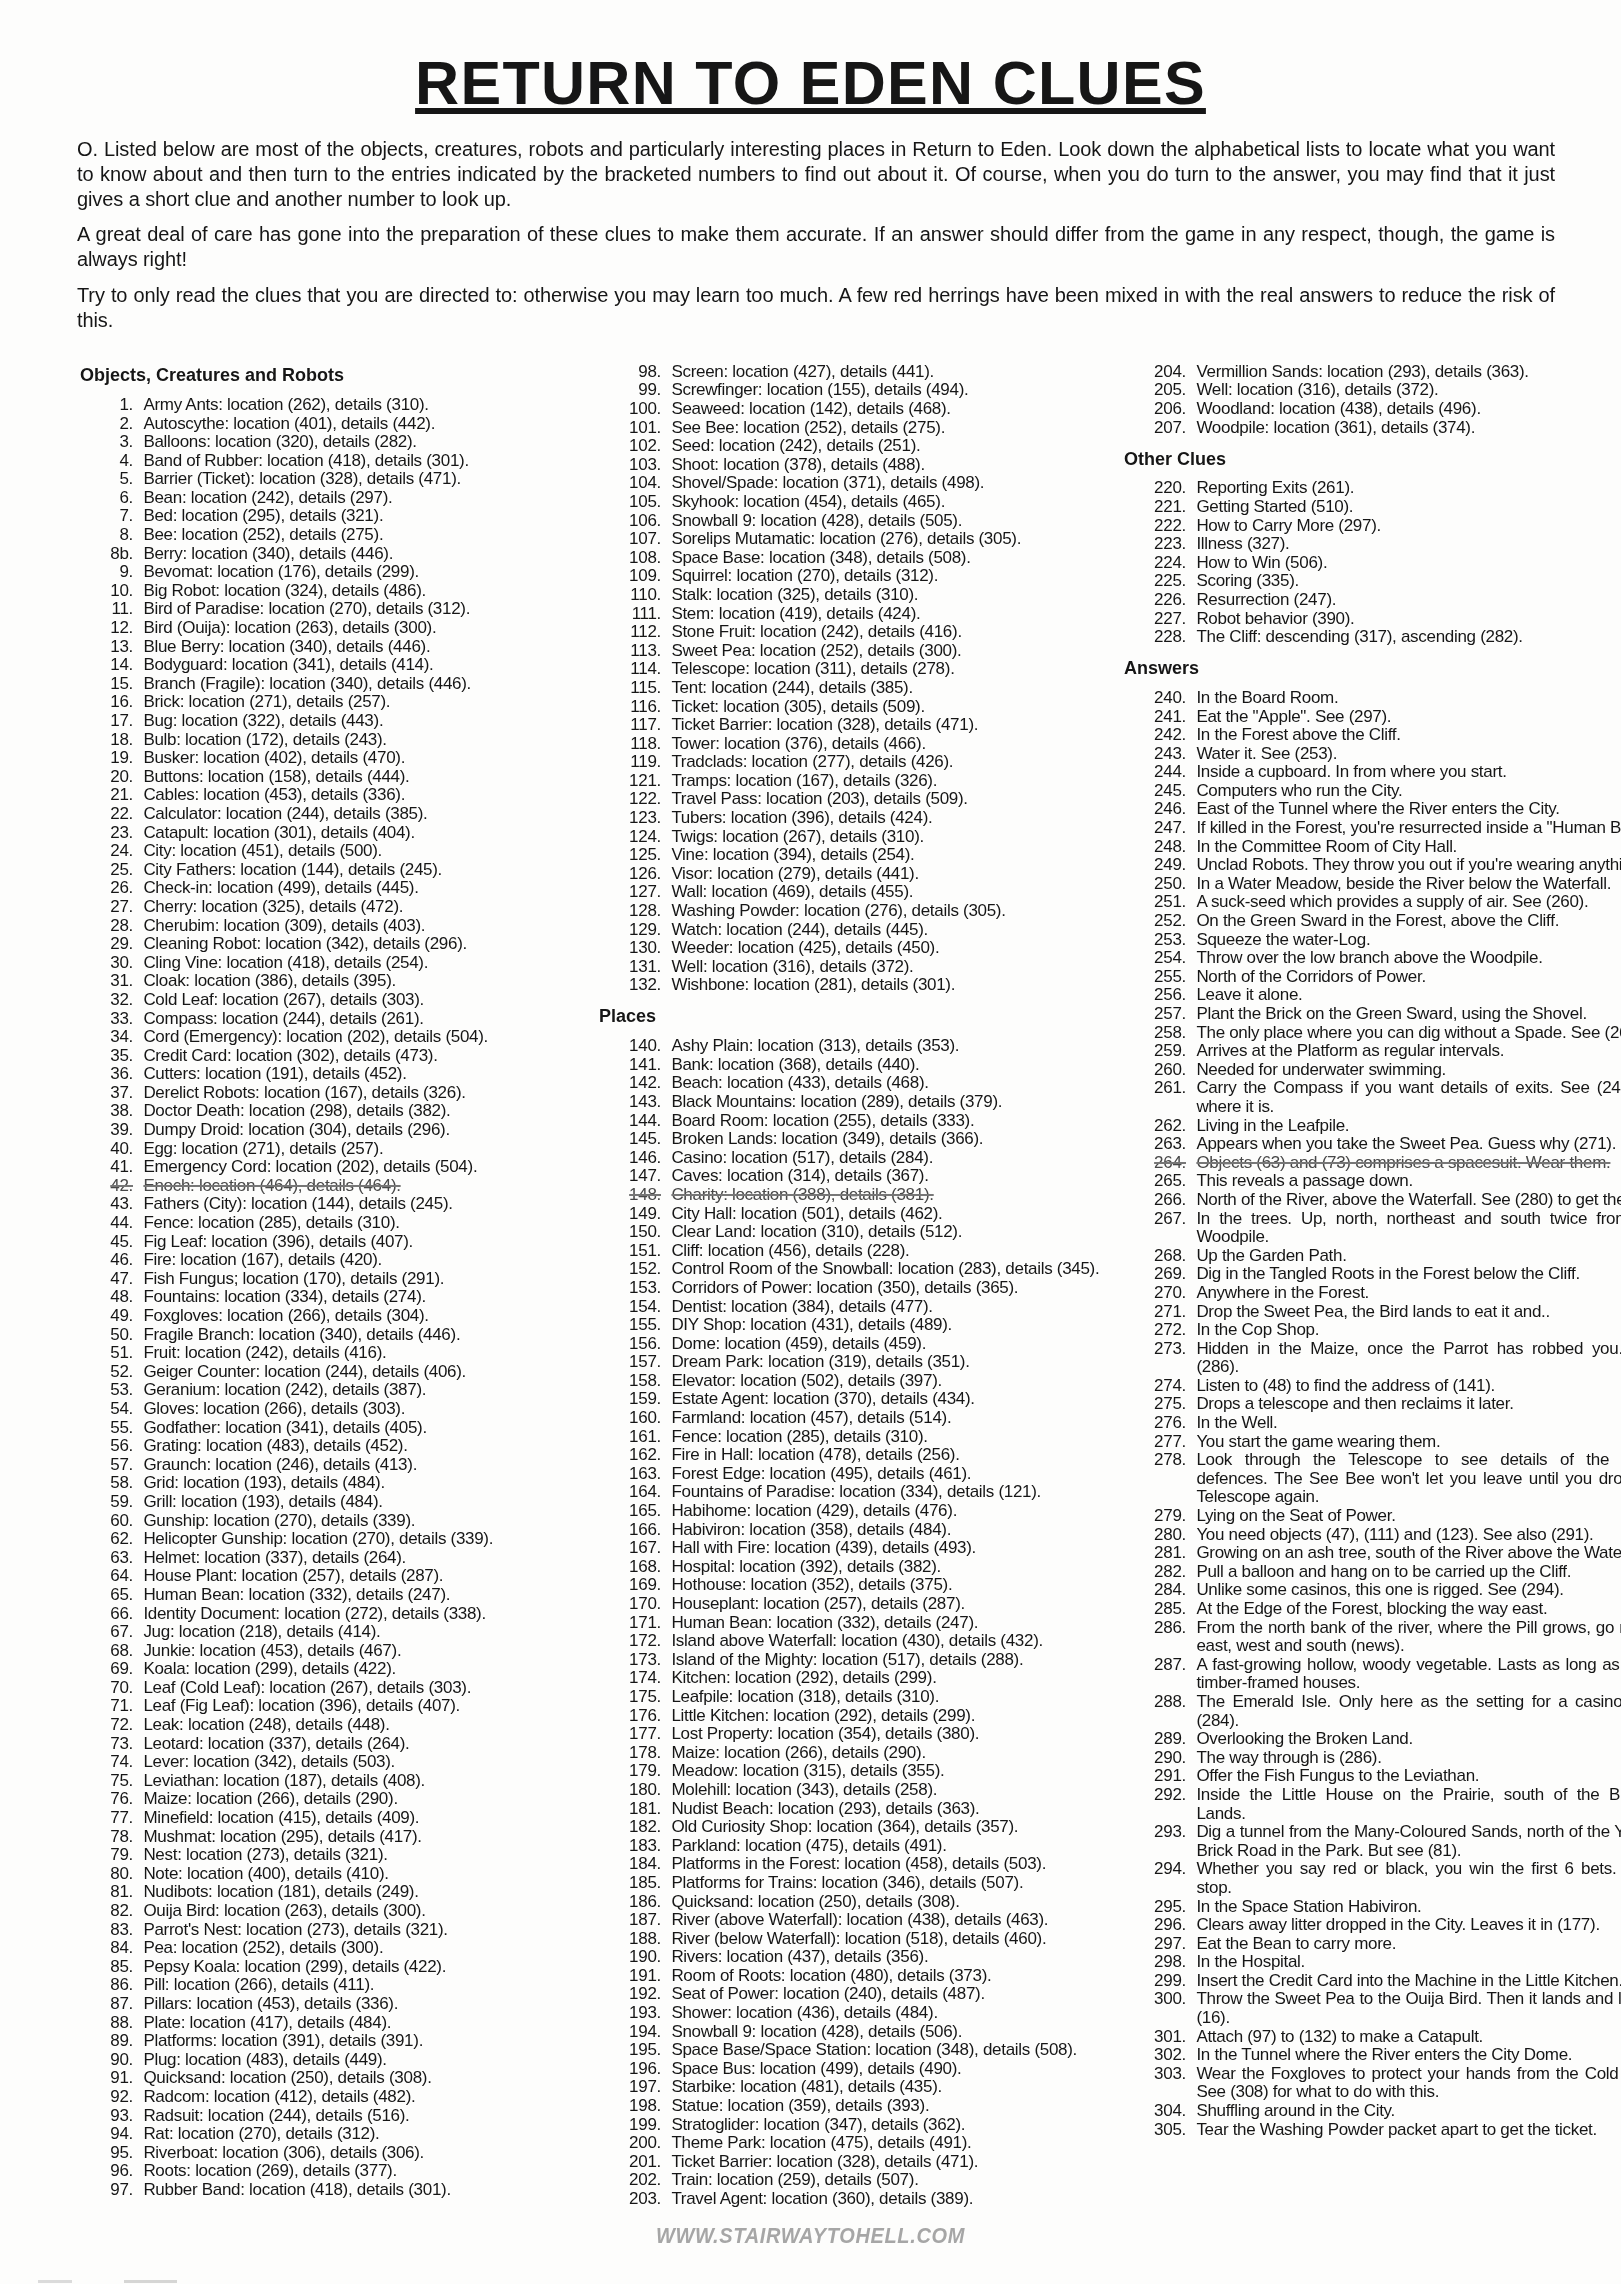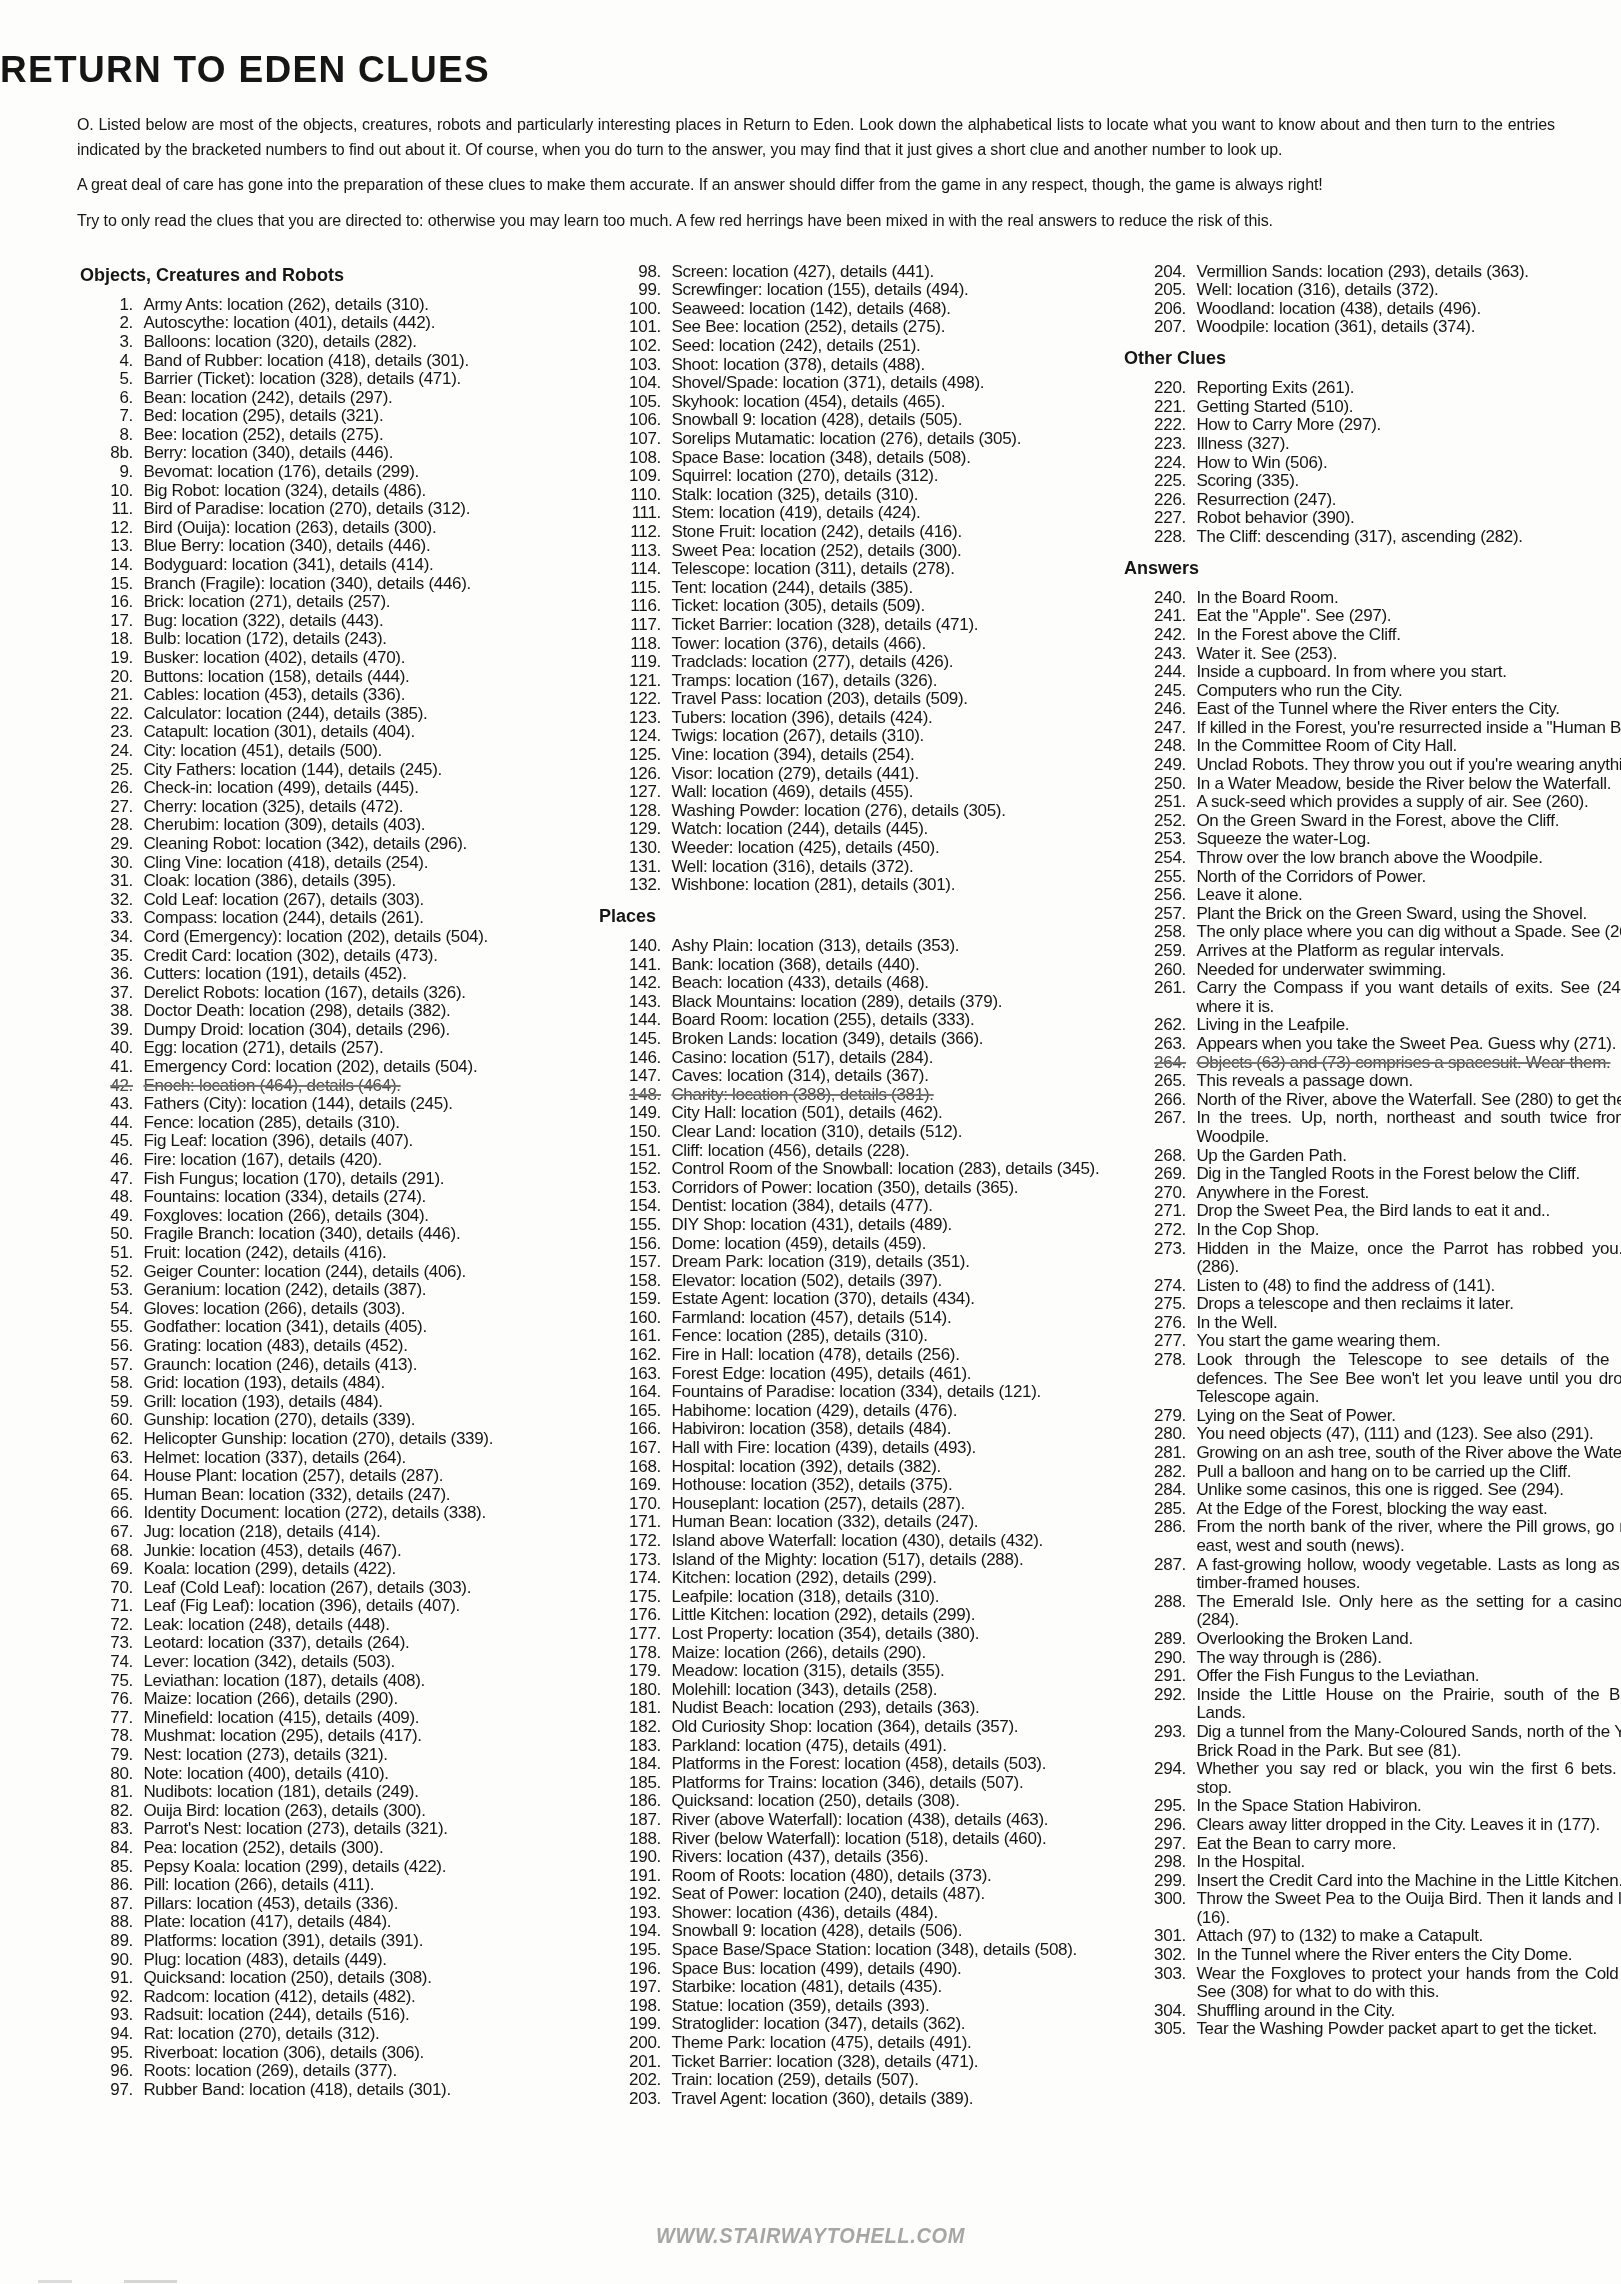--- a/index.html
+++ b/index.html
@@ -3,26 +3,26 @@
 <meta charset="utf-8">
 <style>
   * { margin:0; padding:0; box-sizing:border-box; }
   html,body { background:#e9e9e9; }
   body { font-family:"Liberation Sans", sans-serif; }
   .page {
     position:relative; width:1621px; height:2284px;
     background:#fdfdfc; color:#161616; overflow:hidden;
   }
   .title {
-    margin:51px 0 0; text-align:left;
-    font-size:37px; font-weight:700; letter-spacing:1.3px; line-height:1.05;
+    margin:51px 0 0; text-align:center;
+    font-size:61px; font-weight:700; letter-spacing:1.3px; line-height:1.05;text-decoration:underline;
   }
   .intro {
     margin:22px 66px 0 77px;
-    font-size:16px; line-height:25px; letter-spacing:-0.1px;
+    font-size:20px; line-height:25px; letter-spacing:-0.1px;
     text-align:justify;
   }
   .intro p + p { margin-top:10.4px; }
   .columns {
     display:flex; align-items:flex-start;
     margin:30px 0 0 34px;
   }
   .col { flex:0 0 auto; }
   .col-1 { width:519px;margin-left:42px; }
   .col-2 { width:525px; }

